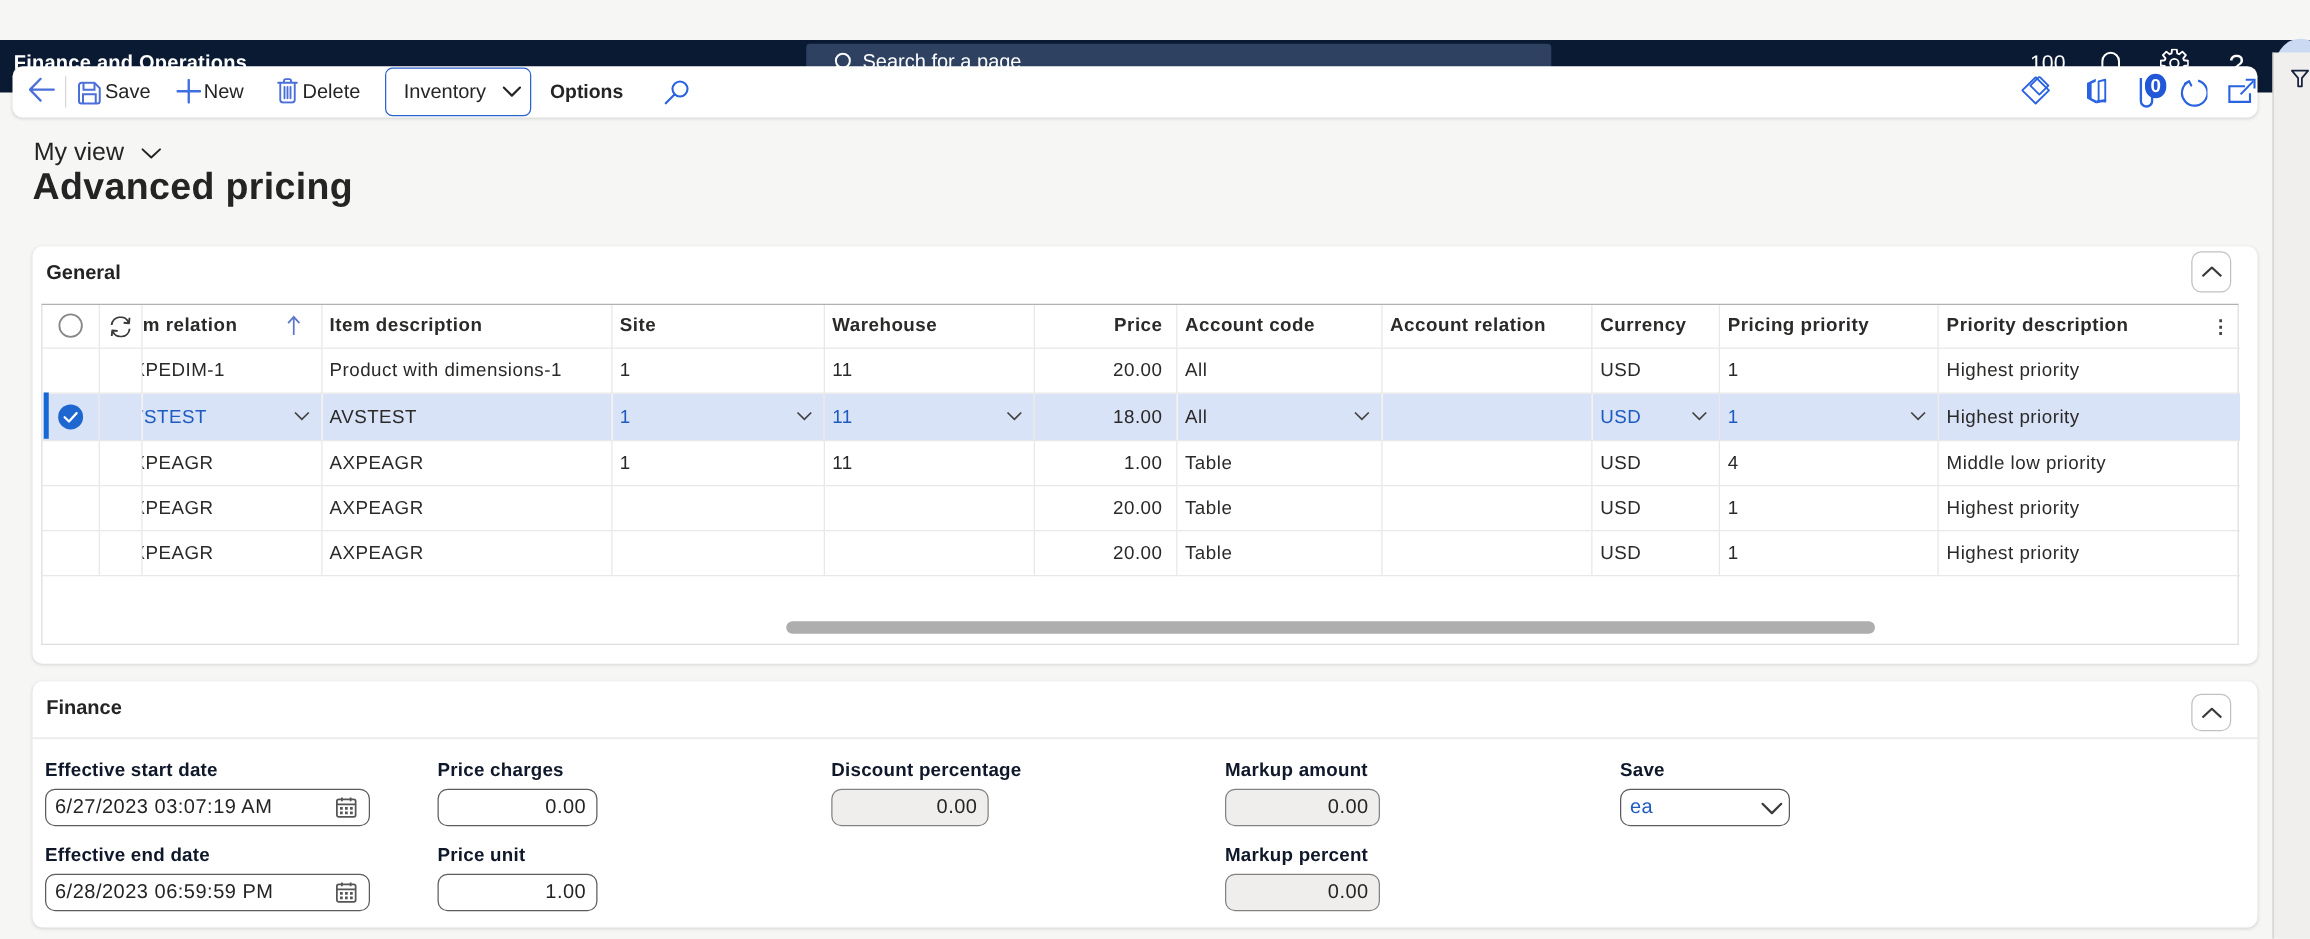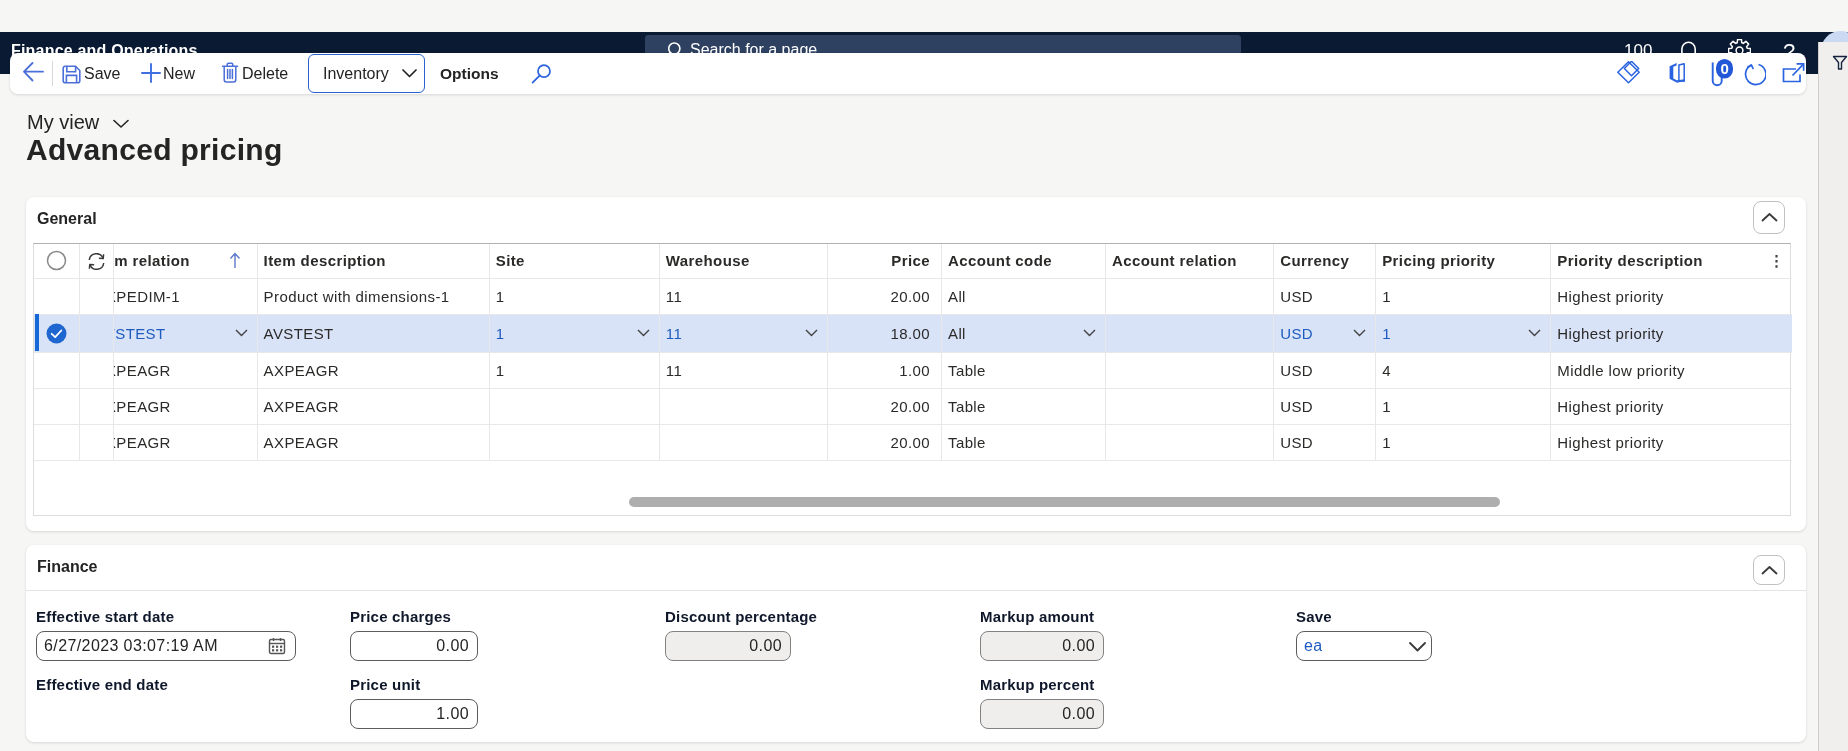--- a/index.html
+++ b/index.html
@@ -357,20 +357,36 @@
           <rect x="4" y="8.6" width="2.2" height="2.2"></rect>
           <rect x="8" y="8.6" width="2.2" height="2.2"></rect>
           <rect x="12" y="8.6" width="2.2" height="2.2"></rect>
           <rect x="4" y="12.2" width="2.2" height="2.2"></rect>
           <rect x="8" y="12.2" width="2.2" height="2.2"></rect>
           <rect x="12" y="12.2" width="2.2" height="2.2"></rect>
         </g>
       </svg>
   </div>
   <div class="fld-label" style="left:10px;top:131px">Effective end date</div>
+  <div class="fld" style="left:10px;top:154px;width:260px"><span class="val-l">6/28/2023 06:59:59 PM</span>
+    <svg style="position:absolute;right:9px;top:5px" width="18" height="18" viewBox="0 0 18 18">
+        <rect x="1.5" y="2.5" width="15" height="14" rx="1.5" fill="none" stroke="#555" stroke-width="1.4"></rect>
+        <line x1="1.5" y1="6.5" x2="16.5" y2="6.5" stroke="#555" stroke-width="1.4"></line>
+        <line x1="5.5" y1="1" x2="5.5" y2="4" stroke="#555" stroke-width="1.4"></line>
+        <line x1="12.5" y1="1" x2="12.5" y2="4" stroke="#555" stroke-width="1.4"></line>
+        <g fill="#555">
+          <rect x="4" y="8.6" width="2.2" height="2.2"></rect>
+          <rect x="8" y="8.6" width="2.2" height="2.2"></rect>
+          <rect x="12" y="8.6" width="2.2" height="2.2"></rect>
+          <rect x="4" y="12.2" width="2.2" height="2.2"></rect>
+          <rect x="8" y="12.2" width="2.2" height="2.2"></rect>
+          <rect x="12" y="12.2" width="2.2" height="2.2"></rect>
+        </g>
+      </svg>
+  </div>
 
   <div class="fld-label" style="left:324px;top:63px">Price charges</div>
   <div class="fld" style="left:324px;top:86px;width:128px">
       <span class="val-r">0.00</span>
     </div>
   <div class="fld-label" style="left:324px;top:131px">Price unit</div>
   <div class="fld" style="left:324px;top:154px;width:128px">
       <span class="val-r">1.00</span>
     </div>
 

